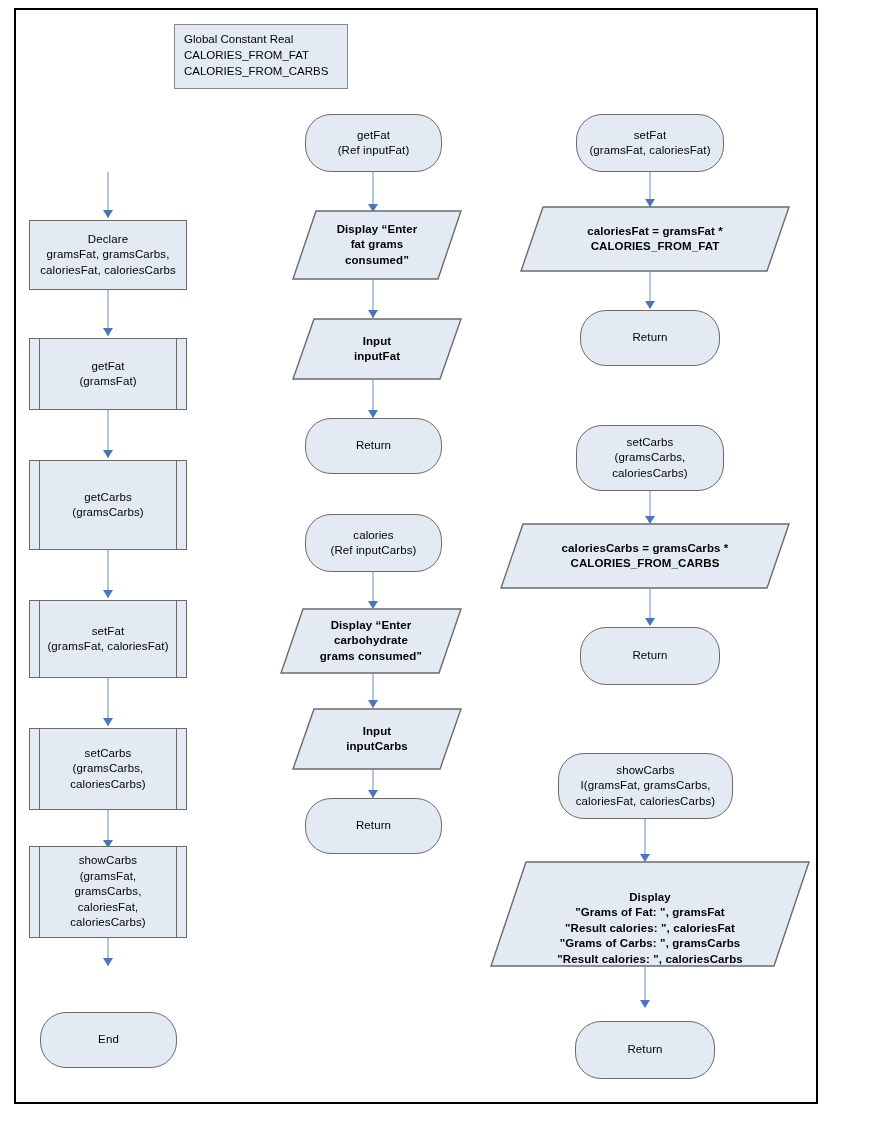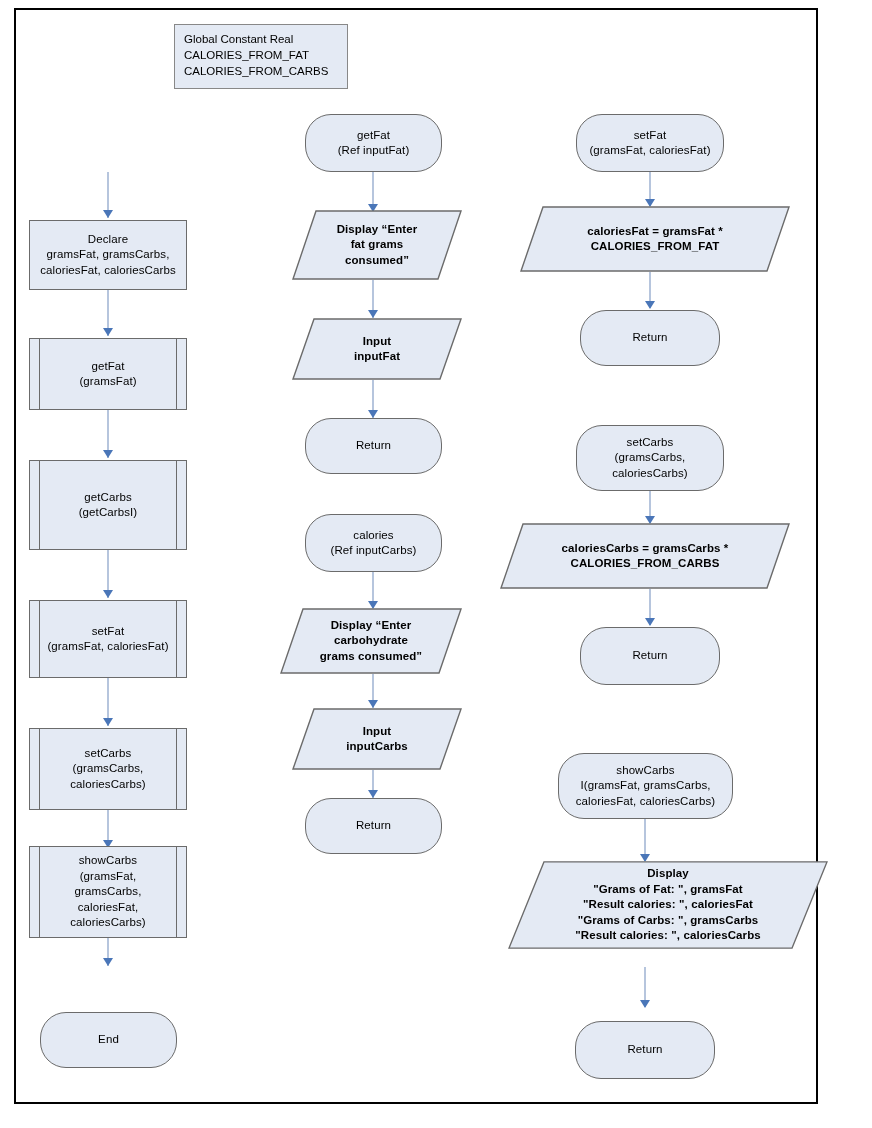--- a/index.html
+++ b/index.html
@@ -137,21 +137,21 @@
   <div class="conn" style="left:107px; top:290px; height:46px;"></div>
   <div class="arrowhead" style="left:103px; top:328px;"></div>
 
   <div class="node predef" style="left:29px; top:338px; width:158px; height:72px;">getFat
 (gramsFat)</div>
 
   <div class="conn" style="left:107px; top:410px; height:48px;"></div>
   <div class="arrowhead" style="left:103px; top:450px;"></div>
 
   <div class="node predef" style="left:29px; top:460px; width:158px; height:90px;">getCarbs
-(getCarbsI)</div>
+(gramsCarbs)</div>
 
   <div class="conn" style="left:107px; top:550px; height:48px;"></div>
   <div class="arrowhead" style="left:103px; top:590px;"></div>
 
   <div class="node predef" style="left:29px; top:600px; width:158px; height:78px;">setFat
 (gramsFat, caloriesFat)</div>
 
   <div class="conn" style="left:107px; top:678px; height:48px;"></div>
   <div class="arrowhead" style="left:103px; top:718px;"></div>
 
@@ -274,21 +274,21 @@
 
   <div class="node terminal" style="left:580px; top:627px; width:140px; height:58px;">Return</div>
 
   <div class="node terminal" style="left:558px; top:753px; width:175px; height:66px;">showCarbs
 I(gramsFat, gramsCarbs,
 caloriesFat, caloriesCarbs)</div>
 
   <div class="conn" style="left:644px; top:819px; height:42px;"></div>
   <div class="arrowhead" style="left:640px; top:854px;"></div>
 
-  <div class="node io" style="left:508px; top:861px; width:320px; height:88px;">
+  <div class="node io" style="left:490px; top:861px; width:320px; height:106px;align-items:flex-end;">
     <svg viewBox="0 0 320 106" preserveAspectRatio="none">
       <polygon points="36,1 319,1 284,105 1,105" fill="#e4eaf4" stroke="#6b6b6b" stroke-width="1.4"></polygon>
     </svg>
     <span class="io-label">Display
 "Grams of Fat: ", gramsFat
 "Result calories: ", caloriesFat
 "Grams of Carbs: ", gramsCarbs
 "Result calories: ", caloriesCarbs</span>
   </div>
 

